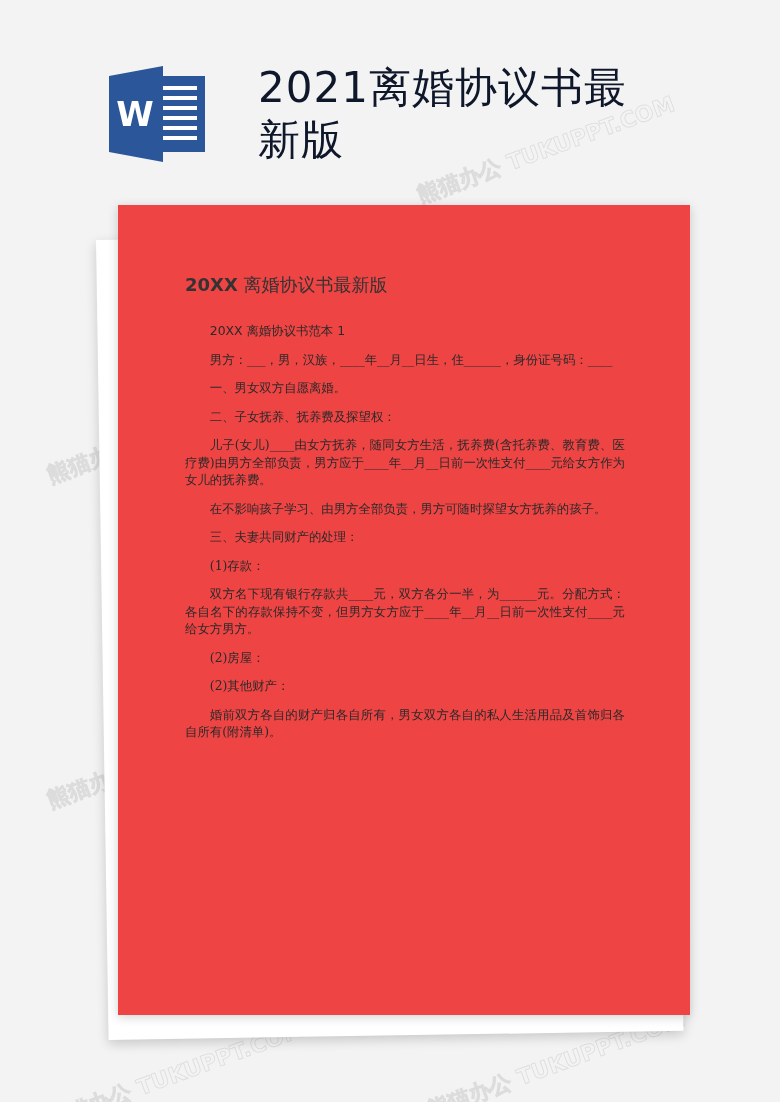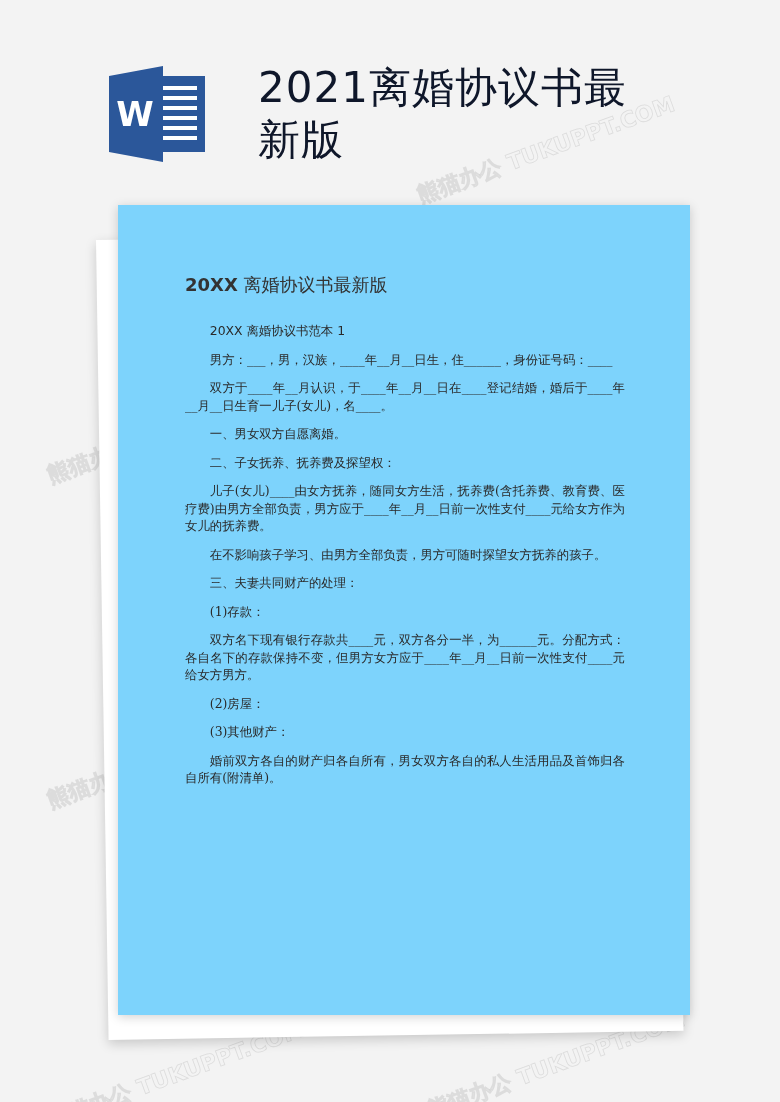--- a/index.html
+++ b/index.html
@@ -17,21 +17,21 @@
     font-weight:normal;
   }
   .sheet-back {
     position:absolute; left:96px; top:240px; width:575px; height:800px;
     background:#fff;
     transform:rotate(-0.9deg); transform-origin:left top;
     box-shadow:0 4px 12px rgba(0,0,0,0.18);
   }
   .sheet {
     position:absolute; left:118px; top:205px; width:572px; height:810px;
-    background:#7dd3fc; box-shadow:0 2px 10px rgba(0,0,0,0.18);
+    background:#ef4444; box-shadow:0 2px 10px rgba(0,0,0,0.18);
   }
   .doc {
     position:absolute; left:67px; top:68px; width:440px;
     color:#2a2a2a; font-size:12.4px; line-height:17.5px;
   }
   .doc-title {
     font-family:"DejaVu Sans","Liberation Sans",sans-serif;
     font-size:18px; line-height:24px; color:#333; margin:0 0 25px 0;
   }
   .doc-title b { font-weight:bold; }
@@ -72,25 +72,24 @@
 
 <div class="sheet-back"></div>
 
 <div class="sheet">
   <div class="doc">
     <div class="doc-title">
       <b>20XX</b><span> 离婚协议书最新版</span>
     </div>
     <p class="sans">20XX 离婚协议书范本 1</p>
     <p>男方：___，男，汉族，____年__月__日生，住______，身份证号码：____</p>
-    <p>双方于____年__月认识，于____年__月__日在____登记结婚，婚后于____年__月__日生育一儿子(女儿)，名____。</p>
     <p>一、男女双方自愿离婚。</p>
     <p>二、子女抚养、抚养费及探望权：</p>
     <p>儿子(女儿)____由女方抚养，随同女方生活，抚养费(含托养费、教育费、医疗费)由男方全部负责，男方应于____年__月__日前一次性支付____元给女方作为女儿的抚养费。</p>
     <p>在不影响孩子学习、由男方全部负责，男方可随时探望女方抚养的孩子。</p>
     <p>三、夫妻共同财产的处理：</p>
     <p>(1)存款：</p>
     <p>双方名下现有银行存款共____元，双方各分一半，为______元。分配方式：各自名下的存款保持不变，但男方女方应于____年__月__日前一次性支付____元给女方男方。</p>
     <p>(2)房屋：</p>
-    <p>(3)其他财产：</p>
+    <p>(2)其他财产：</p>
     <p>婚前双方各自的财产归各自所有，男女双方各自的私人生活用品及首饰归各自所有(附清单)。</p>
   </div>
 </div>
 
 </body></html>

